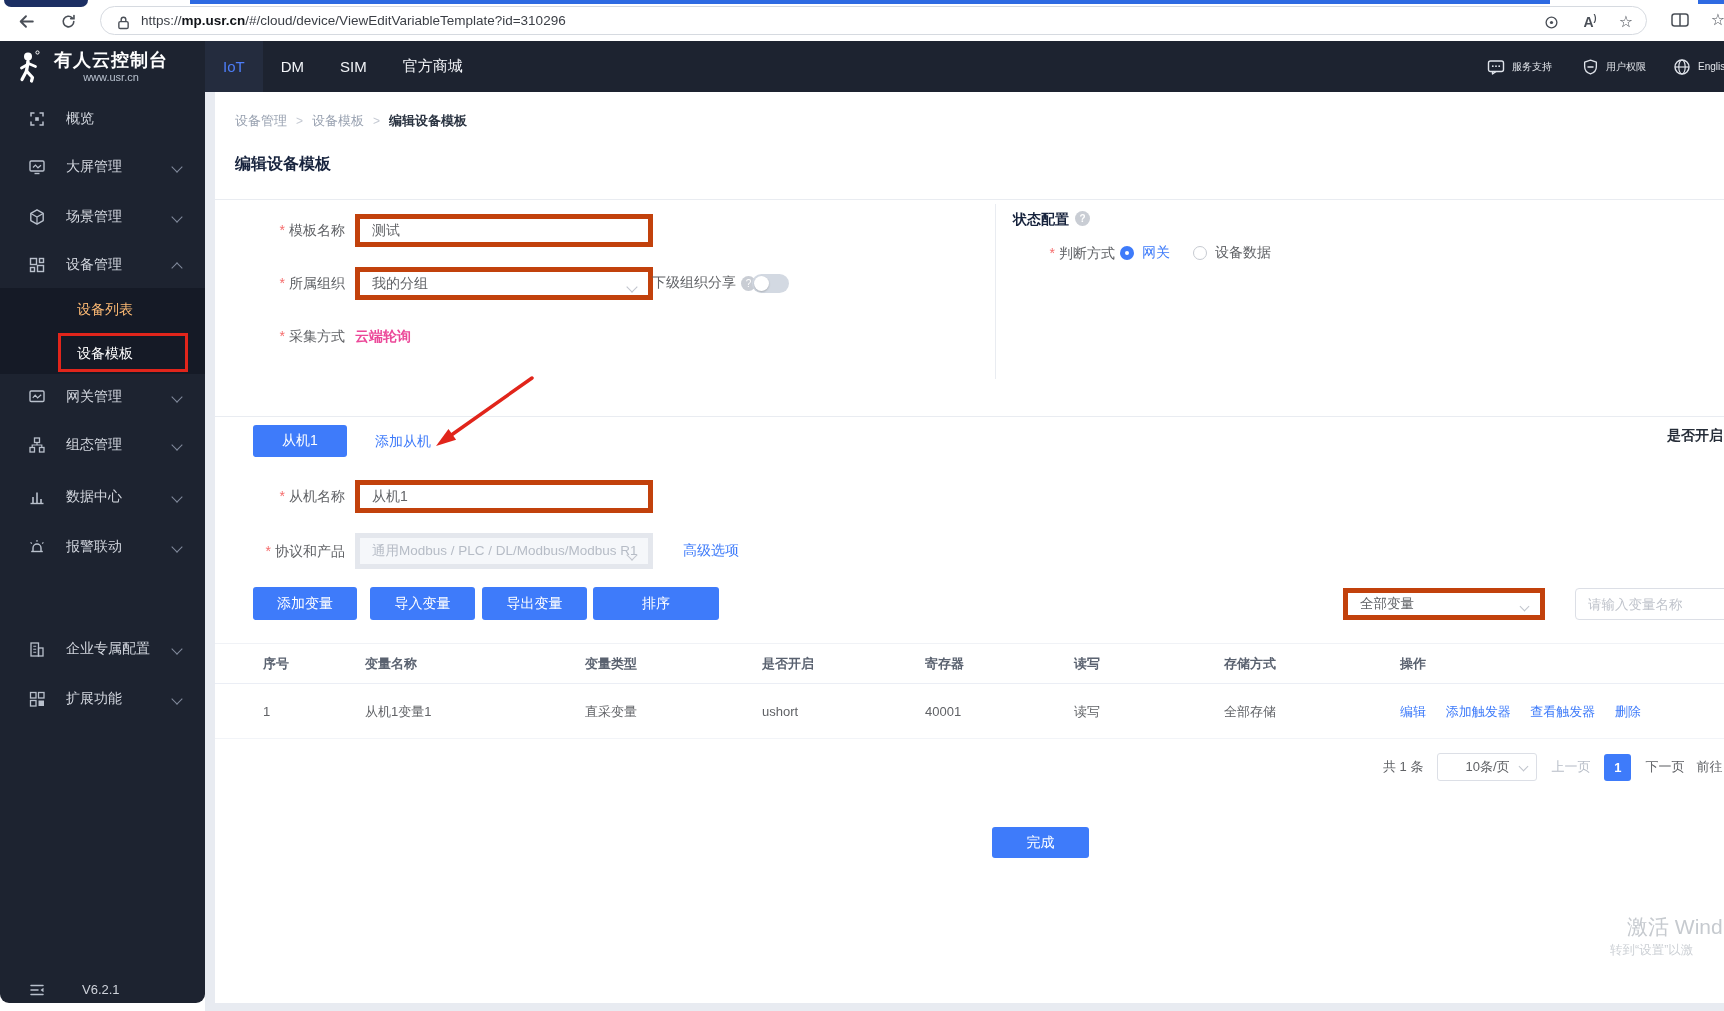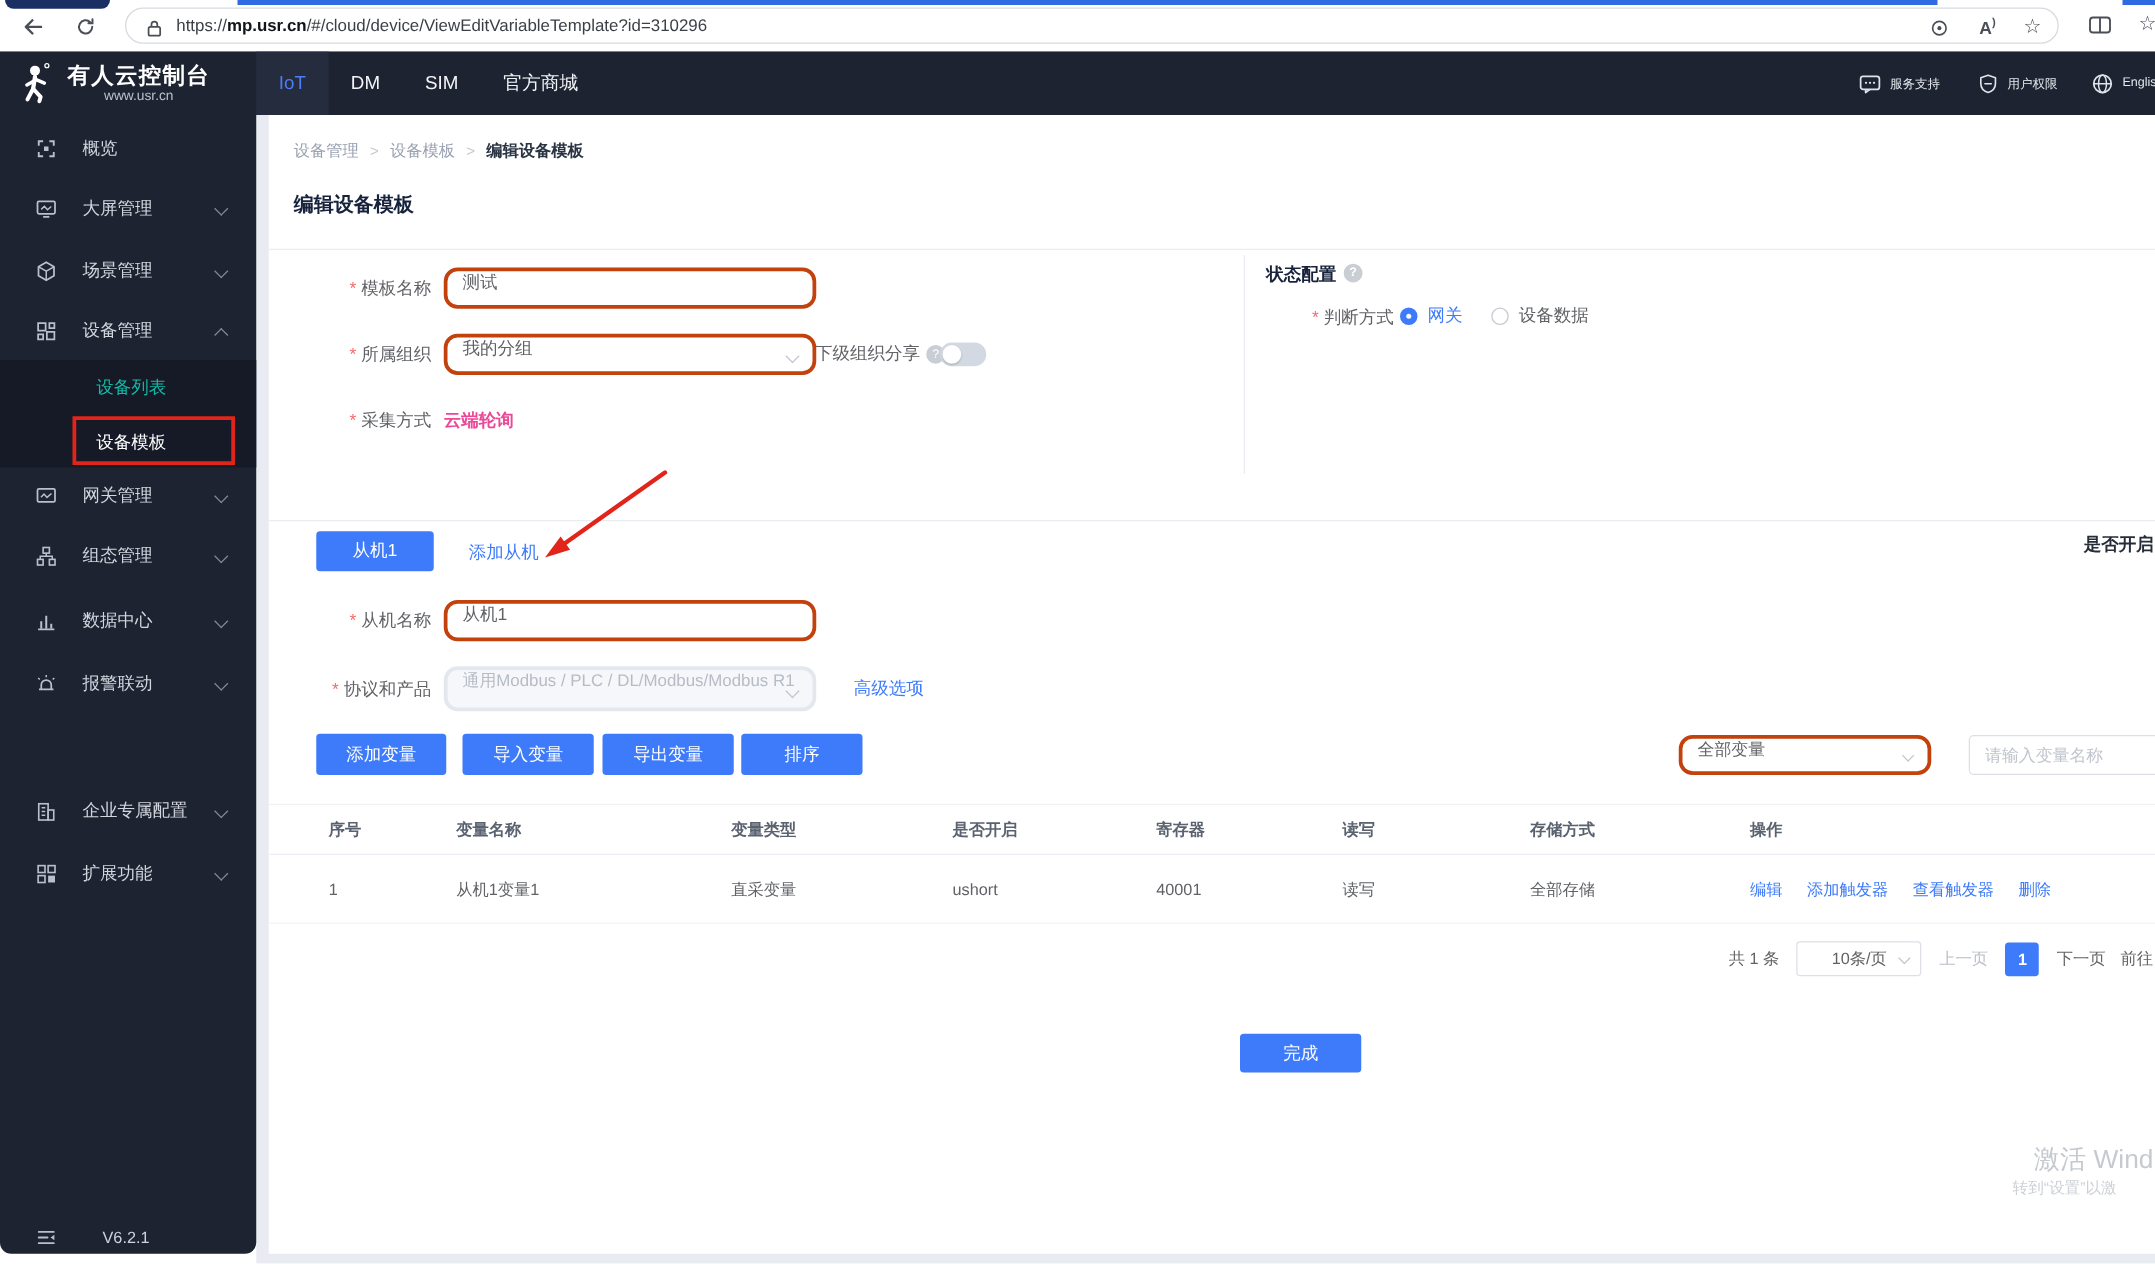--- a/index.html
+++ b/index.html
@@ -30,42 +30,42 @@
   .hr-item { position:absolute; top:0; height:51px; display:flex; align-items:center; gap:7px; color:#e4e7ec; font-size:10px; white-space:nowrap; }
 
   
   .sidebar { position:absolute; left:0; top:92px; width:205px; height:911px; background:#1d2330; border-radius:0 0 9px 9px; z-index:10; }
   .side-item { position:absolute; left:0; width:205px; height:46px; color:#d2d6de; font-size:14px; cursor:pointer; }
   .side-item .ic { position:absolute; left:28px; top:14px; width:18px; height:18px; }
   .side-item .lbl { position:absolute; left:66px; top:14px; }
   .chev { position:absolute; right:24px; top:19px; width:8px; height:8px; border-right:1.5px solid #828a9c; border-bottom:1.5px solid #828a9c; transform:rotate(45deg); }
   .chev.up { top:22px; transform:rotate(225deg); }
   .submenu { position:absolute; left:0; top:196px; width:205px; height:86px; background:#151a26; }
-  .sub-item { position:absolute; left:0; width:205px; height:42px; line-height:42px; padding-left:77px; font-size:14px; color:#14b8a6; cursor:pointer; }
+  .sub-item { position:absolute; left:0; width:205px; height:42px; line-height:42px; padding-left:77px; font-size:14px; color:#fdba74; cursor:pointer; }
   .sub-item.active { color:#ffffff; }
   .anno-box { position:absolute; left:58px; top:241px; width:130px; height:39px; border:3px solid #e1251b; z-index:6; }
   .side-bottom { position:absolute; left:0; top:883px; width:205px; height:30px; }
   .side-bottom .ic { position:absolute; left:28px; top:6px; width:18px; height:18px; }
   .side-bottom .ver { position:absolute; left:82px; top:7px; color:#cfd3db; font-size:13px; }
 
   
   .main-bg { position:absolute; left:205px; top:92px; width:1519px; height:919px; background:#e8ebf1; }
   .card { position:absolute; left:10px; top:0; width:1509px; height:911px; background:#fff; overflow:hidden; }
 
   .breadcrumb { position:absolute; left:20px; top:20px; display:flex; gap:9px; align-items:center; font-size:13px; }
   .crumb { color:#98a1b0; cursor:pointer; }
   .crumb-sep { color:#c4c9d2; font-size:12px; }
   .crumb.current { color:#2b3442; font-weight:700; cursor:default; }
 
   .page-title { position:absolute; left:20px; top:62px; font-size:16px; font-weight:700; color:#17233d; }
   .hline { position:absolute; left:0; width:1509px; height:1px; background:#e9ecf1; }
 
   .f-label { position:absolute; left:0; width:130px; text-align:right; font-size:14px; color:#606266; white-space:nowrap; }
   .star { color:#f56c6c; margin-right:4px; }
-  .box { position:absolute; border:3px solid #c2410c; border-radius:11px; background:#fff; font-size:14px; color:#606266; display:flex; align-items:flex-start; padding:0 12px; }
+  .box { position:absolute; border:5px solid #c2410c; border-radius:0; background:#fff; font-size:14px; color:#606266; display:flex; align-items:center; padding:0 12px; }
   .sel-chev { position:absolute; right:12px; top:11px; width:8px; height:8px; border-right:1.5px solid #c0c4cc; border-bottom:1.5px solid #c0c4cc; transform:rotate(45deg); }
   .sel-chev.small { top:10px; width:7px; height:7px; }
   .help-ic { display:inline-flex; width:15px; height:15px; border-radius:50%; background:#c9cdd4; color:#fff; font-size:10px; align-items:center; justify-content:center; }
   .toggle { position:absolute; left:537px; top:182px; width:37px; height:19px; border-radius:10px; background:#d3d9e2; cursor:pointer; }
   .toggle .knob { position:absolute; left:2px; top:2px; width:15px; height:15px; border-radius:50%; background:#fff; box-shadow:0 1px 2px rgba(0,0,0,.2); }
   .bold-val { position:absolute; font-size:14px; font-weight:700; color:#ec4899; }
 
   .v-divider { position:absolute; left:780px; top:112px; width:1px; height:175px; background:#e9ecf1; }
   .status-title { position:absolute; left:798px; top:119px; font-size:14px; font-weight:700; color:#17233d; display:flex; gap:6px; align-items:flex-start; }
   .judge-label { position:absolute; left:770px; top:153px; width:130px; text-align:right; font-size:14px; color:#606266; }
@@ -382,21 +382,21 @@
       <div class="f-label" style="top:451px;"><span class="star">*</span><span>协议和产品</span></div>
       <div class="box" style="left:140px; top:441px; width:298px; height:36px; background:#f5f7fa; border-color:#e4e7ed; color:#b6bcc6; font-size:13.5px; padding-right:26px; overflow:hidden; white-space:nowrap;">
         <span>通用Modbus / PLC / DL/Modbus/Modbus R1</span>
         <span class="sel-chev" style="top:13px;"></span>
       </div>
       <div class="link adv-link">高级选项</div>
 
       <div class="btn" style="left:38px; top:495px; width:104px;">添加变量</div>
       <div class="btn" style="left:155px; top:495px; width:105px;">导入变量</div>
       <div class="btn" style="left:267px; top:495px; width:105px;">导出变量</div>
-      <div class="btn" style="left:378px; top:495px; width:97px;">排序</div>
+      <div class="btn" style="left:378px; top:495px; width:126px;">排序</div>
 
       <div class="box filter-select">
         <span style="color:#606266;">全部变量</span>
         <span class="sel-chev small"></span>
       </div>
       <input class="filter-input" placeholder="请输入变量名称" style="">
 
       <div class="tbl-head">
         <span class="c1">序号</span>
         <span class="c2">变量名称</span>

